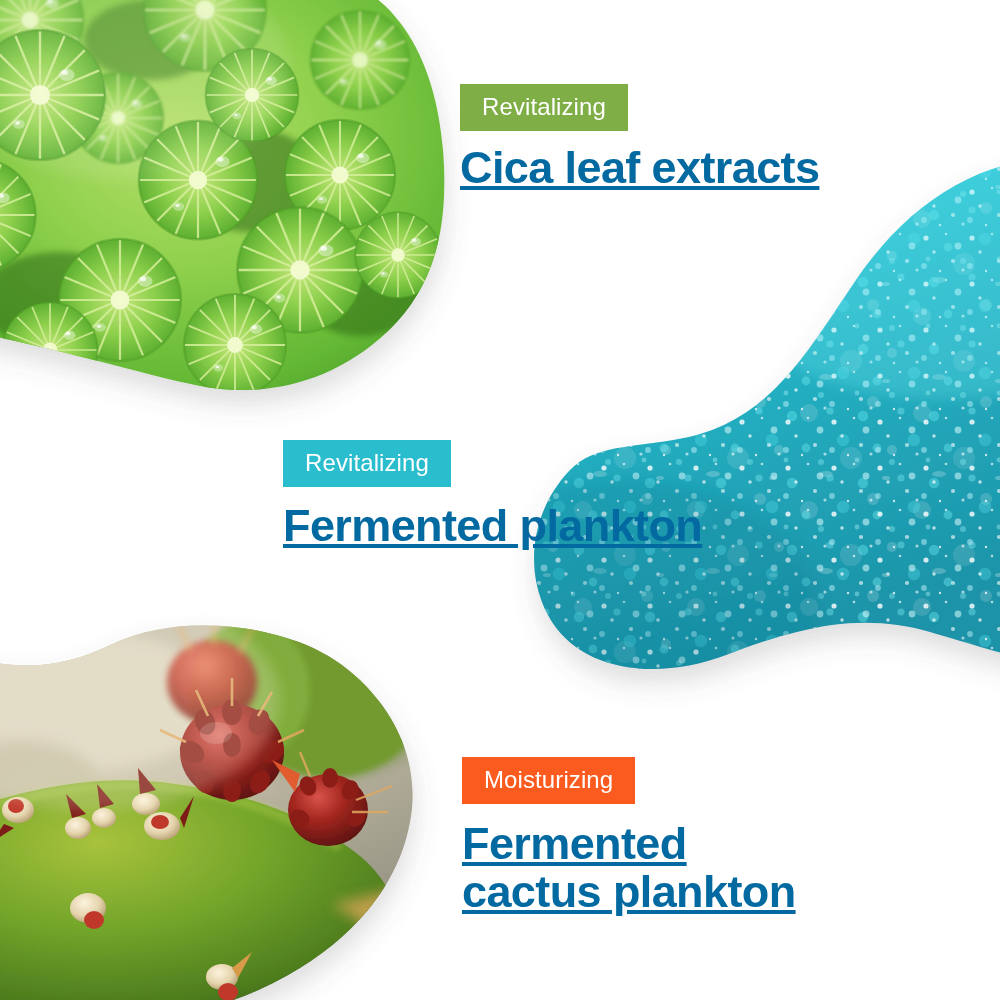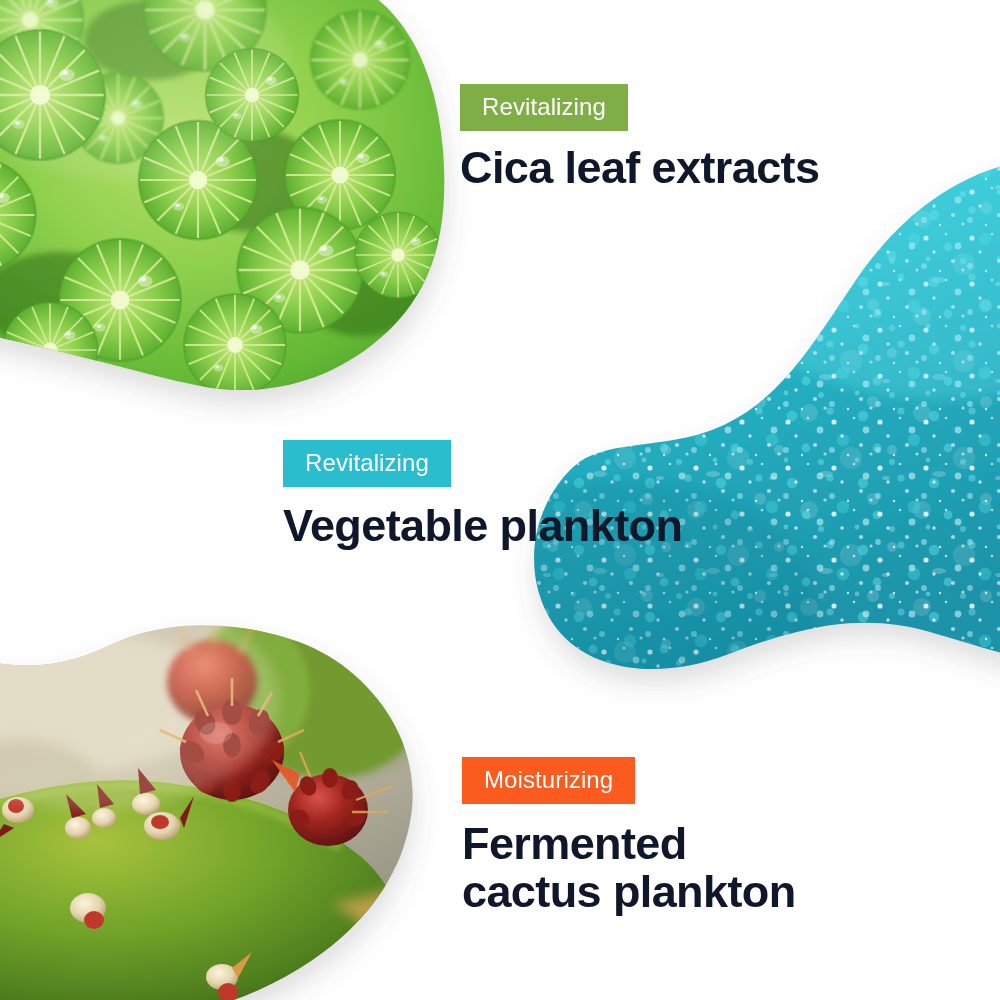--- a/index.html
+++ b/index.html
@@ -35,27 +35,28 @@
     line-height:1;
     padding:11px 22px 12px 22px;
     letter-spacing:0.1px;
     white-space:nowrap;
   }
   .badge-green  { background:#7fae46; }
   .badge-cyan   { background:#29bdce; }
   .badge-orange { background:#fb5b1e;text-align:right; }
 
   .heading {
-    color:#0f172a;
+    color:#0369a1;
     font-size:45px;
     font-weight:700;
     line-height:48px;
     letter-spacing:-0.6px;
     white-space:pre-line;
     margin-top:13px;
+    text-decoration:underline;
   }
 
   
   #ing-cica     { left:460px; top:84px; }
   #ing-plankton { left:283px; top:440px; }
   #ing-cactus   { left:462px; top:757px; }
 
   #ing-plankton .heading { margin-top:15px; }
   #ing-cactus   .heading { margin-top:16px; }
 </style>
@@ -383,21 +384,21 @@
     </svg>
   </div>
 
   <div class="ingredient" id="ing-cica">
     <span class="badge badge-green">Revitalizing</span>
     <div class="heading">Cica leaf extracts</div>
   </div>
 
   <div class="ingredient" id="ing-plankton">
     <span class="badge badge-cyan">Revitalizing</span>
-    <div class="heading">Vegetable plankton</div>
+    <div class="heading">Fermented plankton</div>
   </div>
 
   <div class="ingredient" id="ing-cactus">
     <span class="badge badge-orange">Moisturizing</span>
     <div class="heading">Fermented
 cactus plankton</div>
   </div>
 
 </div>
 

